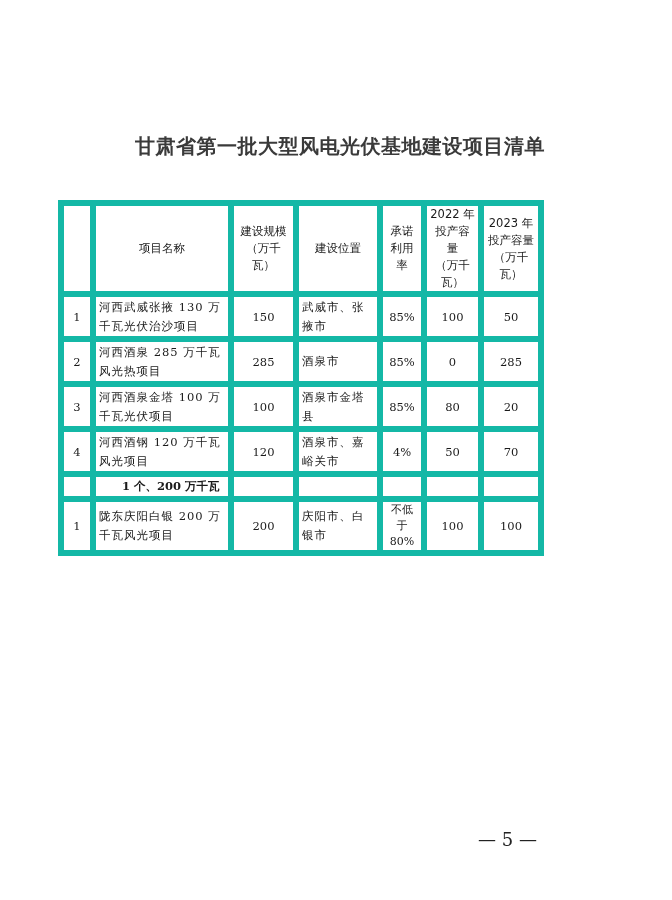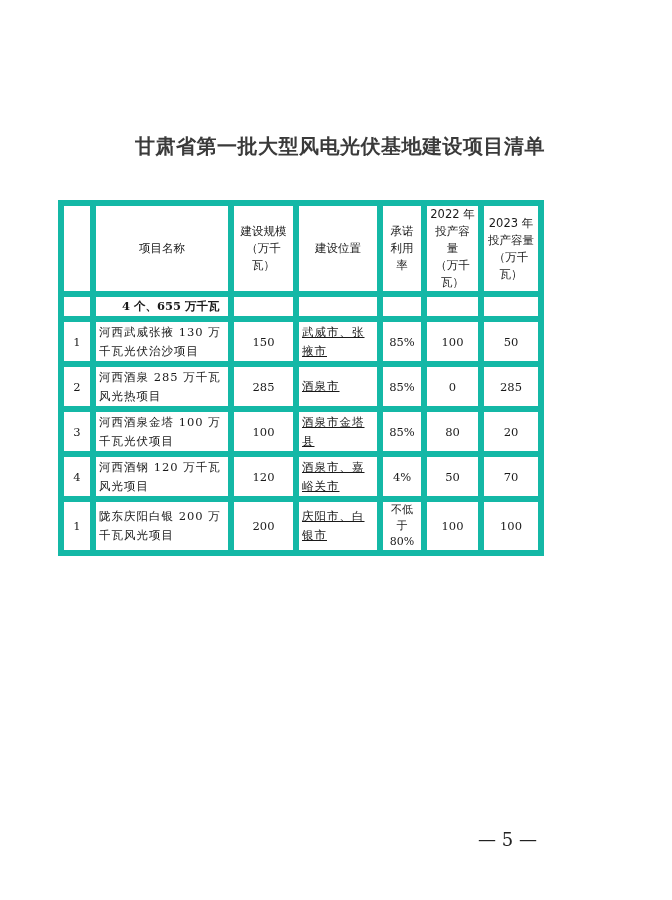--- a/index.html
+++ b/index.html
@@ -18,21 +18,21 @@
   }
   td, th { border:6px solid #14b8a6; padding:0 3px; vertical-align:middle; }
   th { font-weight:normal; font-family:"DejaVu Sans", sans-serif; font-size:11.5px; text-align:center; line-height:17px; }
   .hdr th { height:56px; }
   .sec td { height:19px; text-align:center; font-size:12px; }
   .sub td { height:19px; }
   .sub .label { font-weight:bold; text-align:left; padding-left:26px; font-size:11.5px; }
   .row td { height:39px; }
   .c { text-align:center; }
   .name { text-align:left; line-height:19px; font-size:11.5px; letter-spacing:1px; }
-  .loc { text-align:left; letter-spacing:1px; line-height:19px;text-decoration:underline; }
+  .loc { text-align:left; letter-spacing:1px; line-height:19px; }
   .rate-small { line-height:16px; font-size:11px; }
   .page-num {
     position:absolute; left:478px; top:829px; font-size:18px; font-family:"DejaVu Serif", serif; color:#222;
   }
 </style>
 </head>
 <body>
 
 <div class="title">甘肃省第一批大型风电光伏基地建设项目清单</div>
 
@@ -50,29 +50,20 @@
       <tr class="hdr">
     <th></th>
     <th>项目名称</th>
     <th><span>建设规模</span><br><span>（万千瓦）</span></th>
     <th>建设位置</th>
     <th><span>承诺</span><br><span>利用率</span></th>
     <th><span>2022 年</span><br><span>投产容量</span><br><span>（万千瓦）</span></th>
     <th><span>2023 年</span><br><span>投产容量</span><br><span>（万千瓦）</span></th>
   </tr>
 
-  <tr class="sub">
-    <td></td>
-    <td class="label">4 个、655 万千瓦</td>
-    <td></td>
-        <td></td>
-        <td></td>
-        <td></td>
-        <td></td>
-  </tr>
   <tr class="row">
     <td class="c">1</td>
     <td class="name">河西武威张掖 130 万千瓦光伏治沙项目</td>
     <td class="c">150</td>
     <td class="loc">武威市、张掖市</td>
     <td class="c">85%</td>
     <td class="c">100</td>
     <td class="c">50</td>
   </tr>
   <tr class="row">
@@ -96,20 +87,29 @@
   <tr class="row">
     <td class="c">4</td>
     <td class="name">河西酒钢 120 万千瓦风光项目</td>
     <td class="c">120</td>
     <td class="loc">酒泉市、嘉峪关市</td>
     <td class="c">4%</td>
     <td class="c">50</td>
     <td class="c">70</td>
   </tr>
 
+  <tr class="sub">
+    <td></td>
+    <td class="label">1 个、200 万千瓦</td>
+    <td></td>
+        <td></td>
+        <td></td>
+        <td></td>
+        <td></td>
+  </tr>
   <tr class="row">
     <td class="c">1</td>
     <td class="name">陇东庆阳白银 200 万千瓦风光项目</td>
     <td class="c">200</td>
     <td class="loc">庆阳市、白银市</td>
     <td class="c rate-small">不低于80%</td>
     <td class="c">100</td>
     <td class="c">100</td>
   </tr>
 </tbody>

